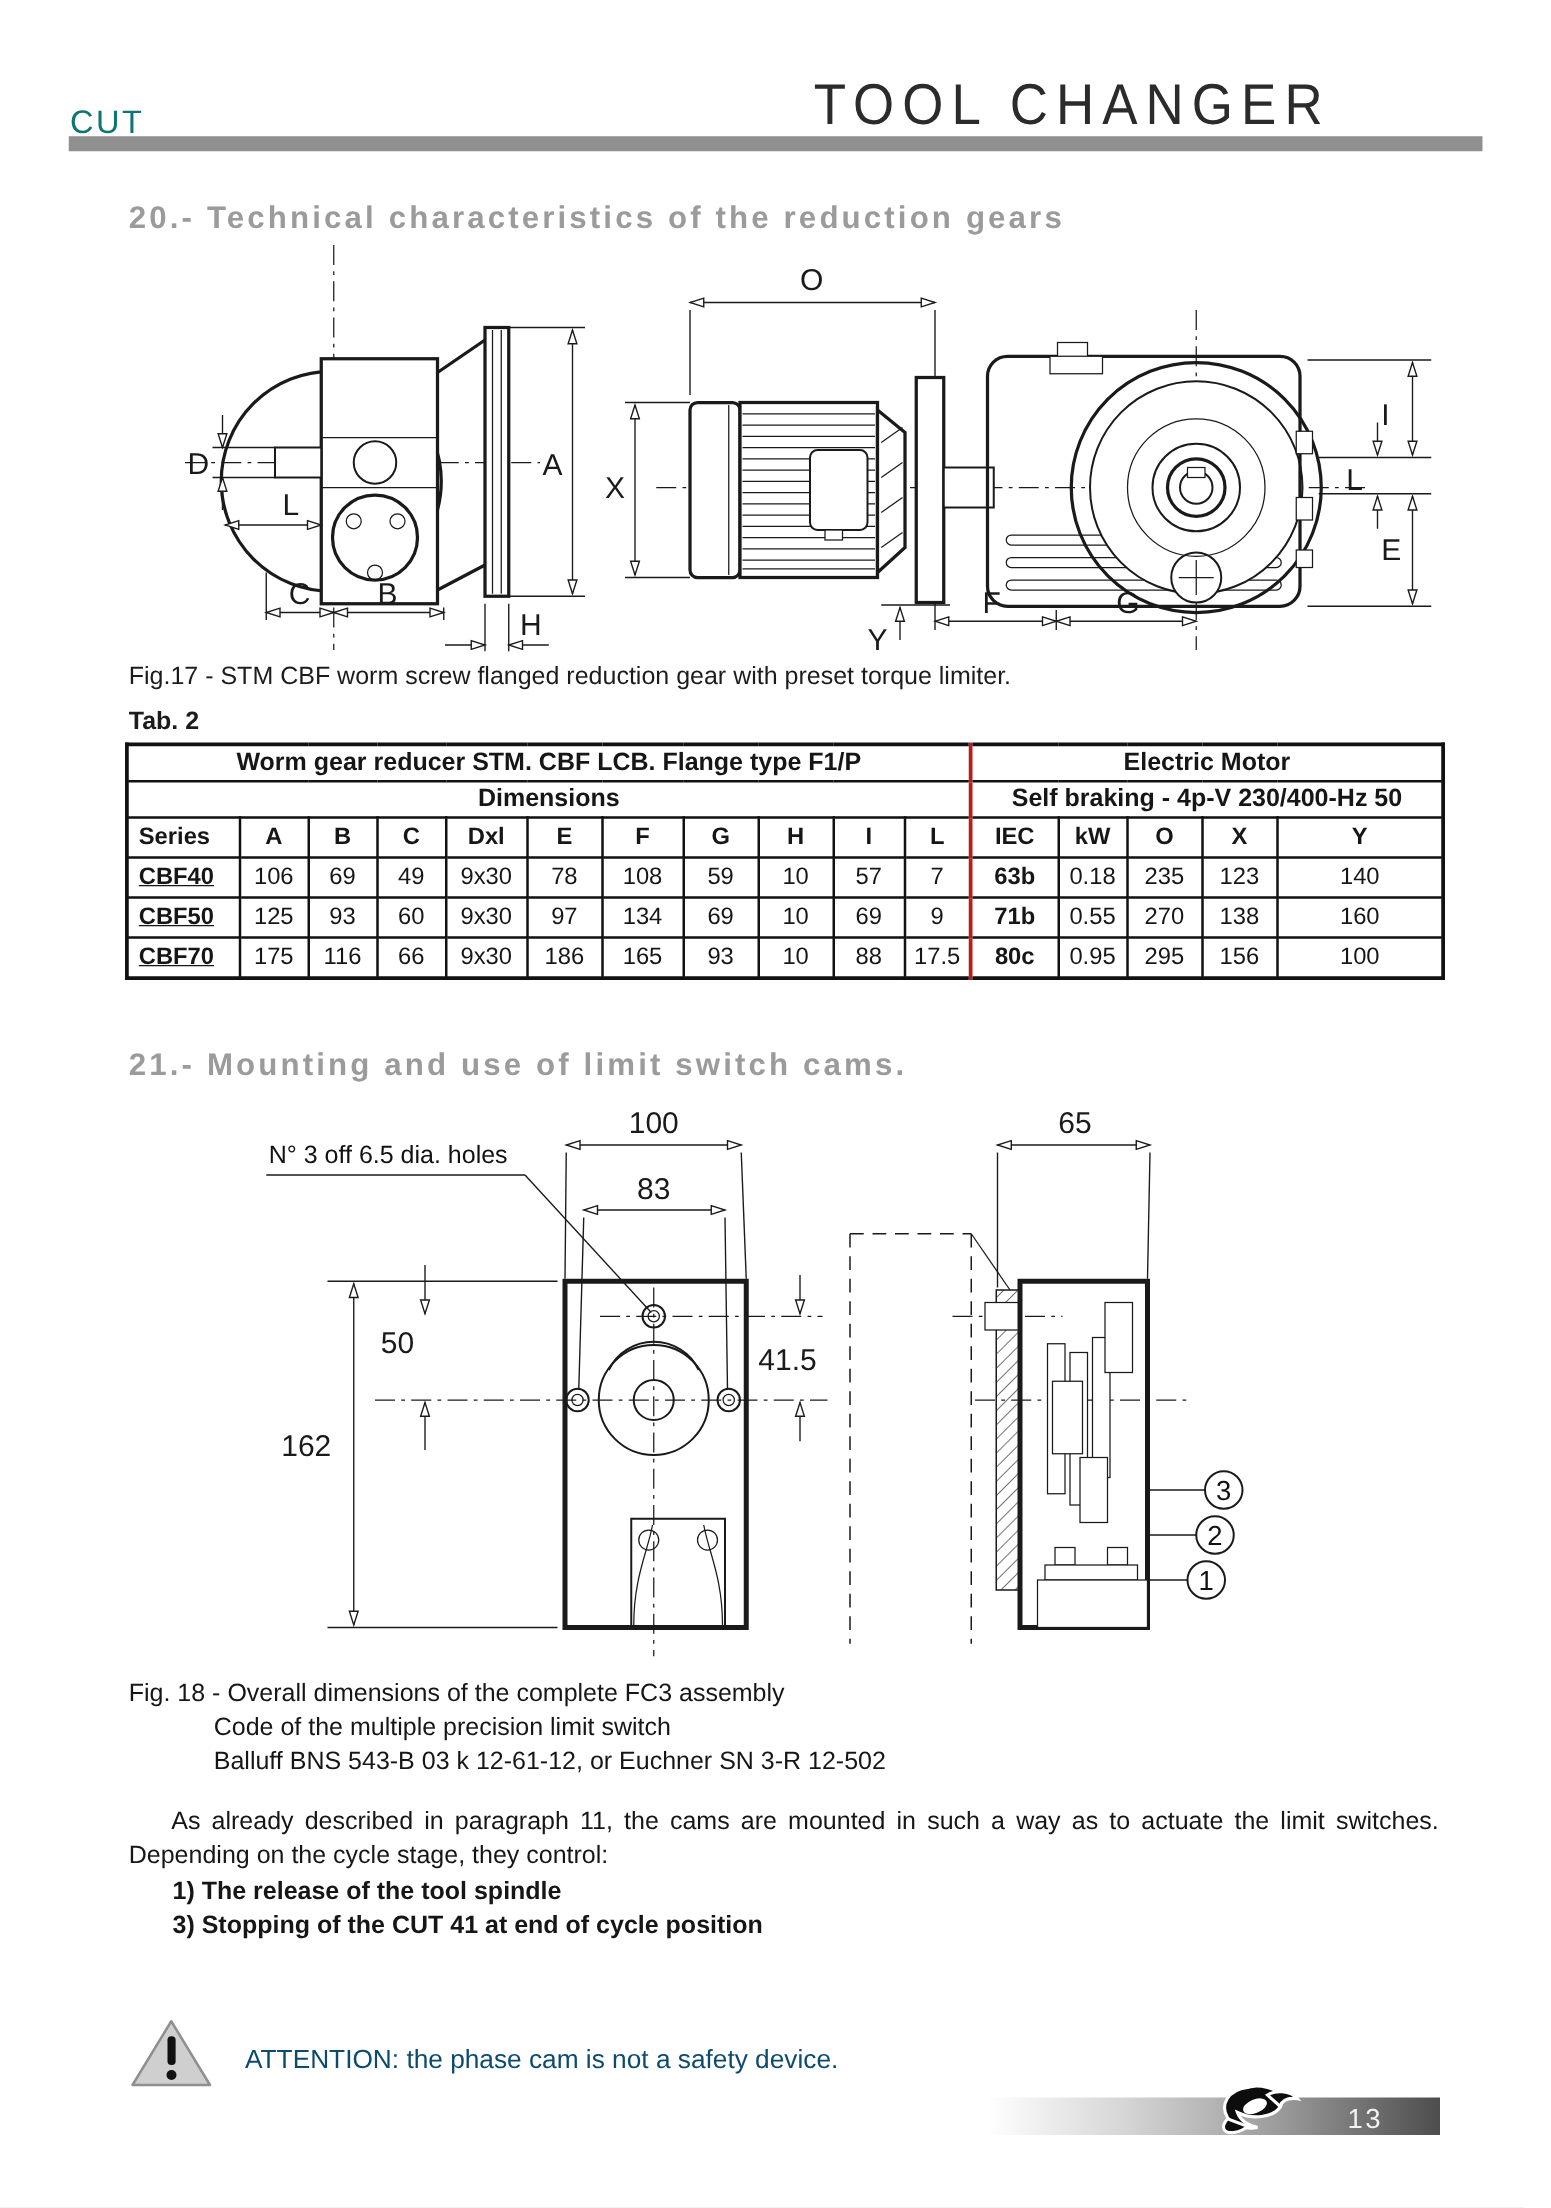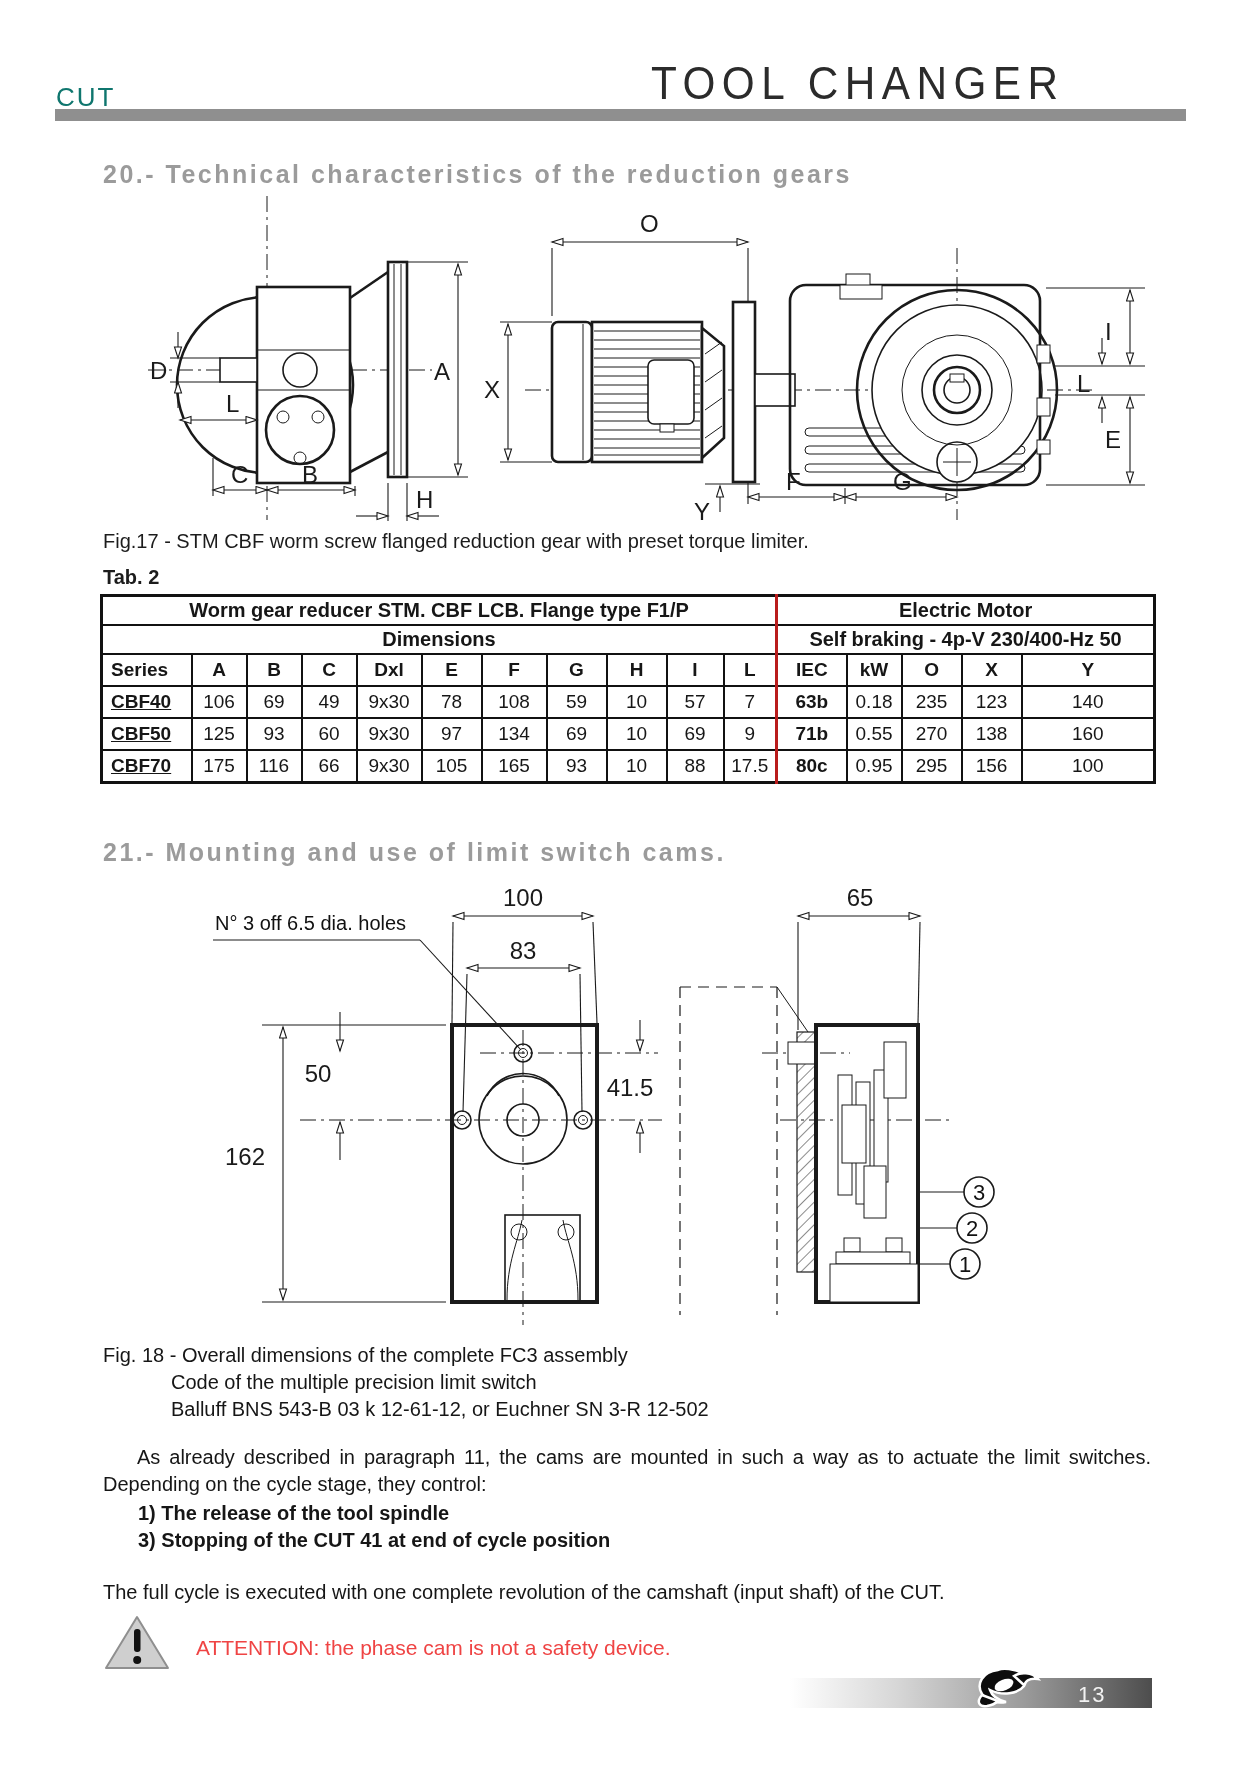--- a/index.html
+++ b/index.html
@@ -20,21 +20,21 @@
   
   .cap{font-size:20px;color:#1c1c1c;white-space:nowrap;text-align:center;}
   #fig17-cap{left:103px;top:530px;}
   #tab-label{left:103px;top:566px;font-weight:bold;}
   #fig18-cap{left:103px;top:1342px;line-height:27px;font-size:20px;}
   #fig18-cap .ind{margin-left:68px;}
   #para{left:103px;top:1444px;width:1048px;font-size:20px;line-height:27px;
         text-align:justify;text-indent:34px;}
   #list{left:138px;top:1500px;font-size:20px;line-height:27px;font-weight:bold;}
   #closing{left:103px;top:1581px;font-size:20px;}
-  #attention-text{left:196px;top:1636px;font-size:21px;color:#ef4444;}
+  #attention-text{left:196px;top:1636px;font-size:21px;color:#0c4a6e;}
   #warn-tri{left:103px;top:1614px;}
 
   
   #tbl-wrap{left:100px;top:594px;}
   table{border-collapse:collapse;table-layout:fixed;width:1053px;border:3px solid #111;}
   th,td{border:2px solid #111;font-size:19px;text-align:center;padding:0 2px;overflow:hidden;}
   tr.group th{height:27px;font-size:20px;}
   tr.cols th{height:30px;}
   tr.data td{height:30px;}
   th.motor,td.motor{border-left:3px solid #b91c1c;}
@@ -302,21 +302,21 @@
         <td>270</td>
         <td>138</td>
         <td>160</td>
       </tr>
       <tr class="data">
         <td>CBF70</td>
         <td>175</td>
         <td>116</td>
         <td>66</td>
         <td>9x30</td>
-        <td>105</td>
+        <td>186</td>
         <td>165</td>
         <td>93</td>
         <td>10</td>
         <td>88</td>
         <td>17.5</td>
         <td class="motor">80c</td>
         <td>0.95</td>
         <td>295</td>
         <td>156</td>
         <td>100</td>
@@ -423,21 +423,20 @@
     <div>Fig.  18 - Overall dimensions of the complete FC3 assembly</div>
     <div class="ind">Code of the multiple precision limit switch</div>
     <div class="ind">Balluff  BNS 543-B 03 k 12-61-12, or Euchner  SN 3-R 12-502</div>
   </div>
 
   <div class="abs" id="para">As already described in paragraph 11, the cams are mounted in such a way as to actuate the limit switches. Depending on the cycle stage, they control:</div>
   <div class="abs" id="list">
     <div>1) The release of the tool spindle</div>
     <div>3) Stopping of the CUT 41 at end of cycle position</div>
   </div>
-  <div class="abs" id="closing">The full cycle is executed with one complete revolution of the camshaft (input shaft) of the CUT.</div>
 
   <svg class="abs" id="warn-tri" width="68" height="58" viewBox="0 0 68 58">
     <path d="M34,3 L65,54 L3,54 Z" fill="#cfcfcf" stroke="#8f8f8f" stroke-width="2" stroke-linejoin="round"></path>
     <rect x="31" y="15" width="6.5" height="23" rx="3" fill="#111"></rect>
     <circle cx="34.2" cy="46" r="4" fill="#111"></circle>
   </svg>
   <div class="abs" id="attention-text">ATTENTION: the phase cam is not a safety device.</div>
 
   <div class="abs" id="footer-bar"></div>
   <svg class="abs" id="logo" width="78" height="50" viewBox="0 0 78 50">

